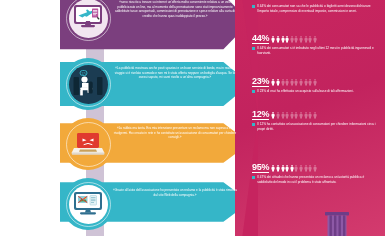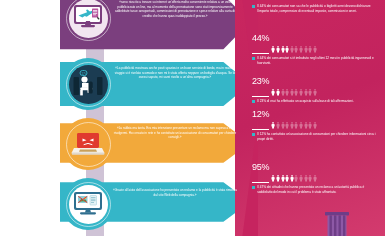--- a/index.html
+++ b/index.html
@@ -138,25 +138,25 @@
 
   .stat-head {
     display: flex;
     align-items: flex-end;
     gap: 2px;
     margin-bottom: 2.2px;
   }
   .stat-pct {
     color: #ffffff;
     font-size: 9px;
-    font-weight: normal;
+    font-weight: bold;
     line-height: 1;
     letter-spacing: -0.2px;
     border-bottom: 1px solid #ffffff;
-    padding-bottom: 10px;
+    padding-bottom: 0;
   }
   .people {
     display: flex;
     align-items: flex-end;
     gap: 0.5px;
     padding-bottom: 1px;
   }
   .people svg { display: block; }
 
   .stat-body {

